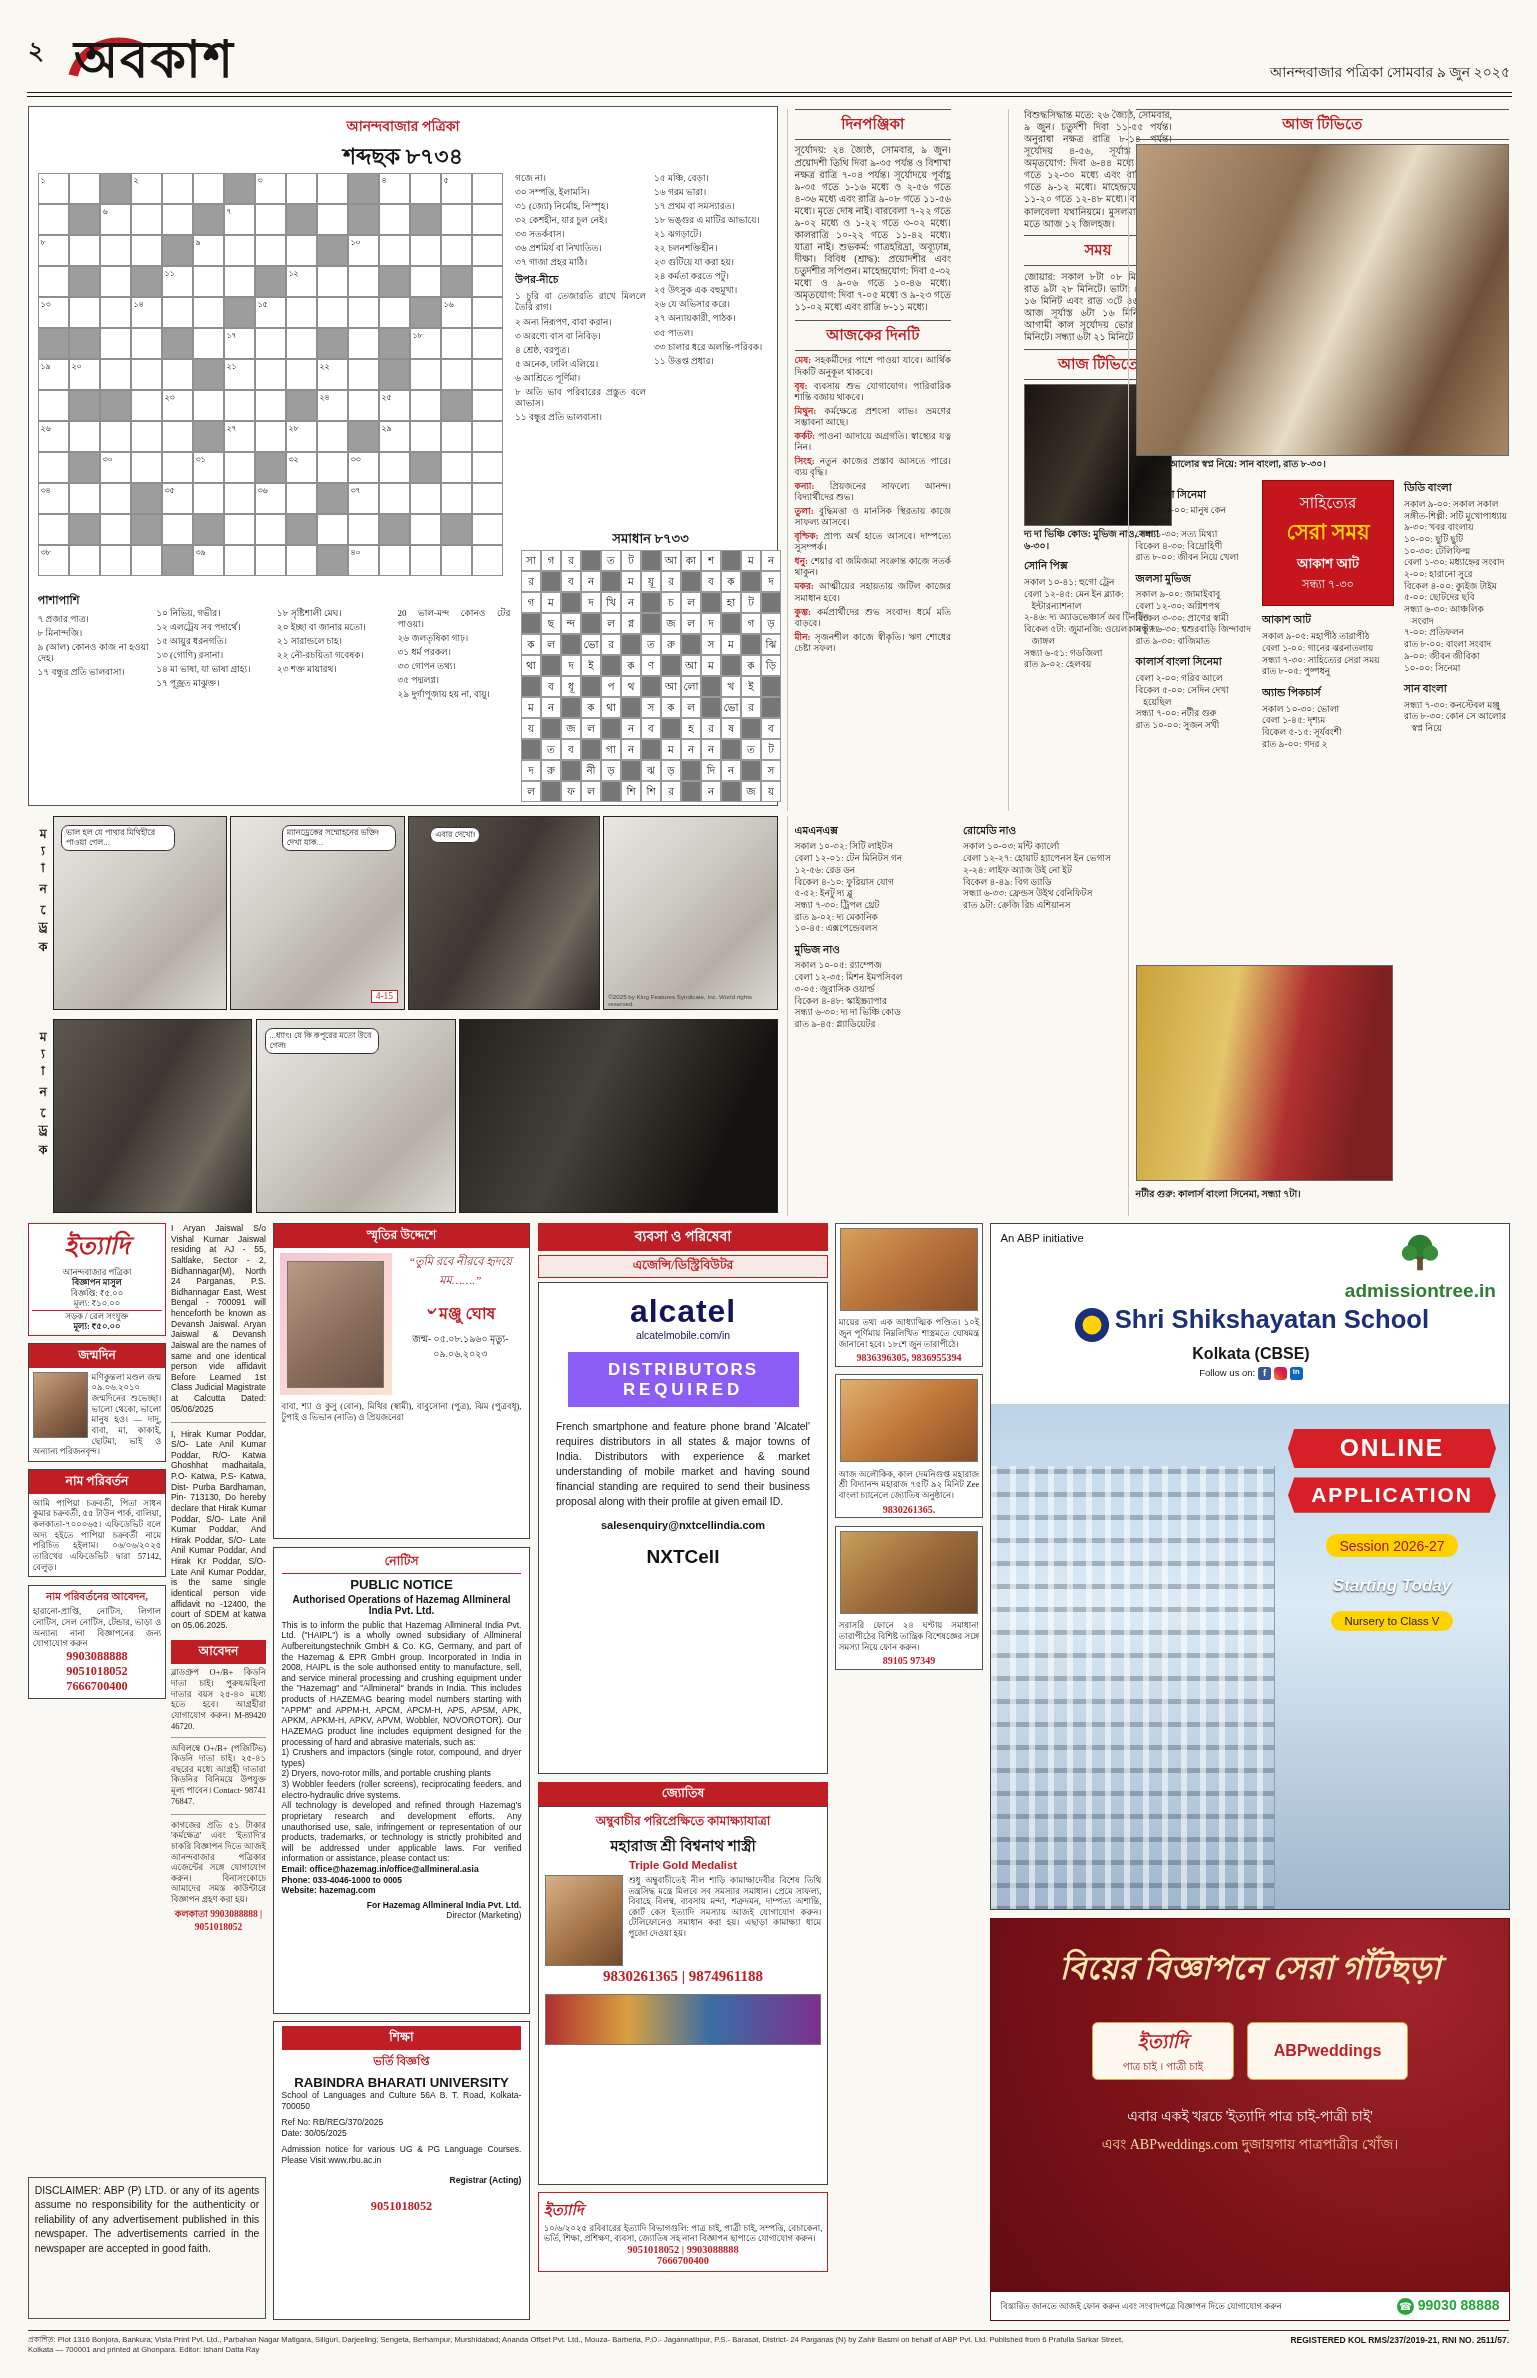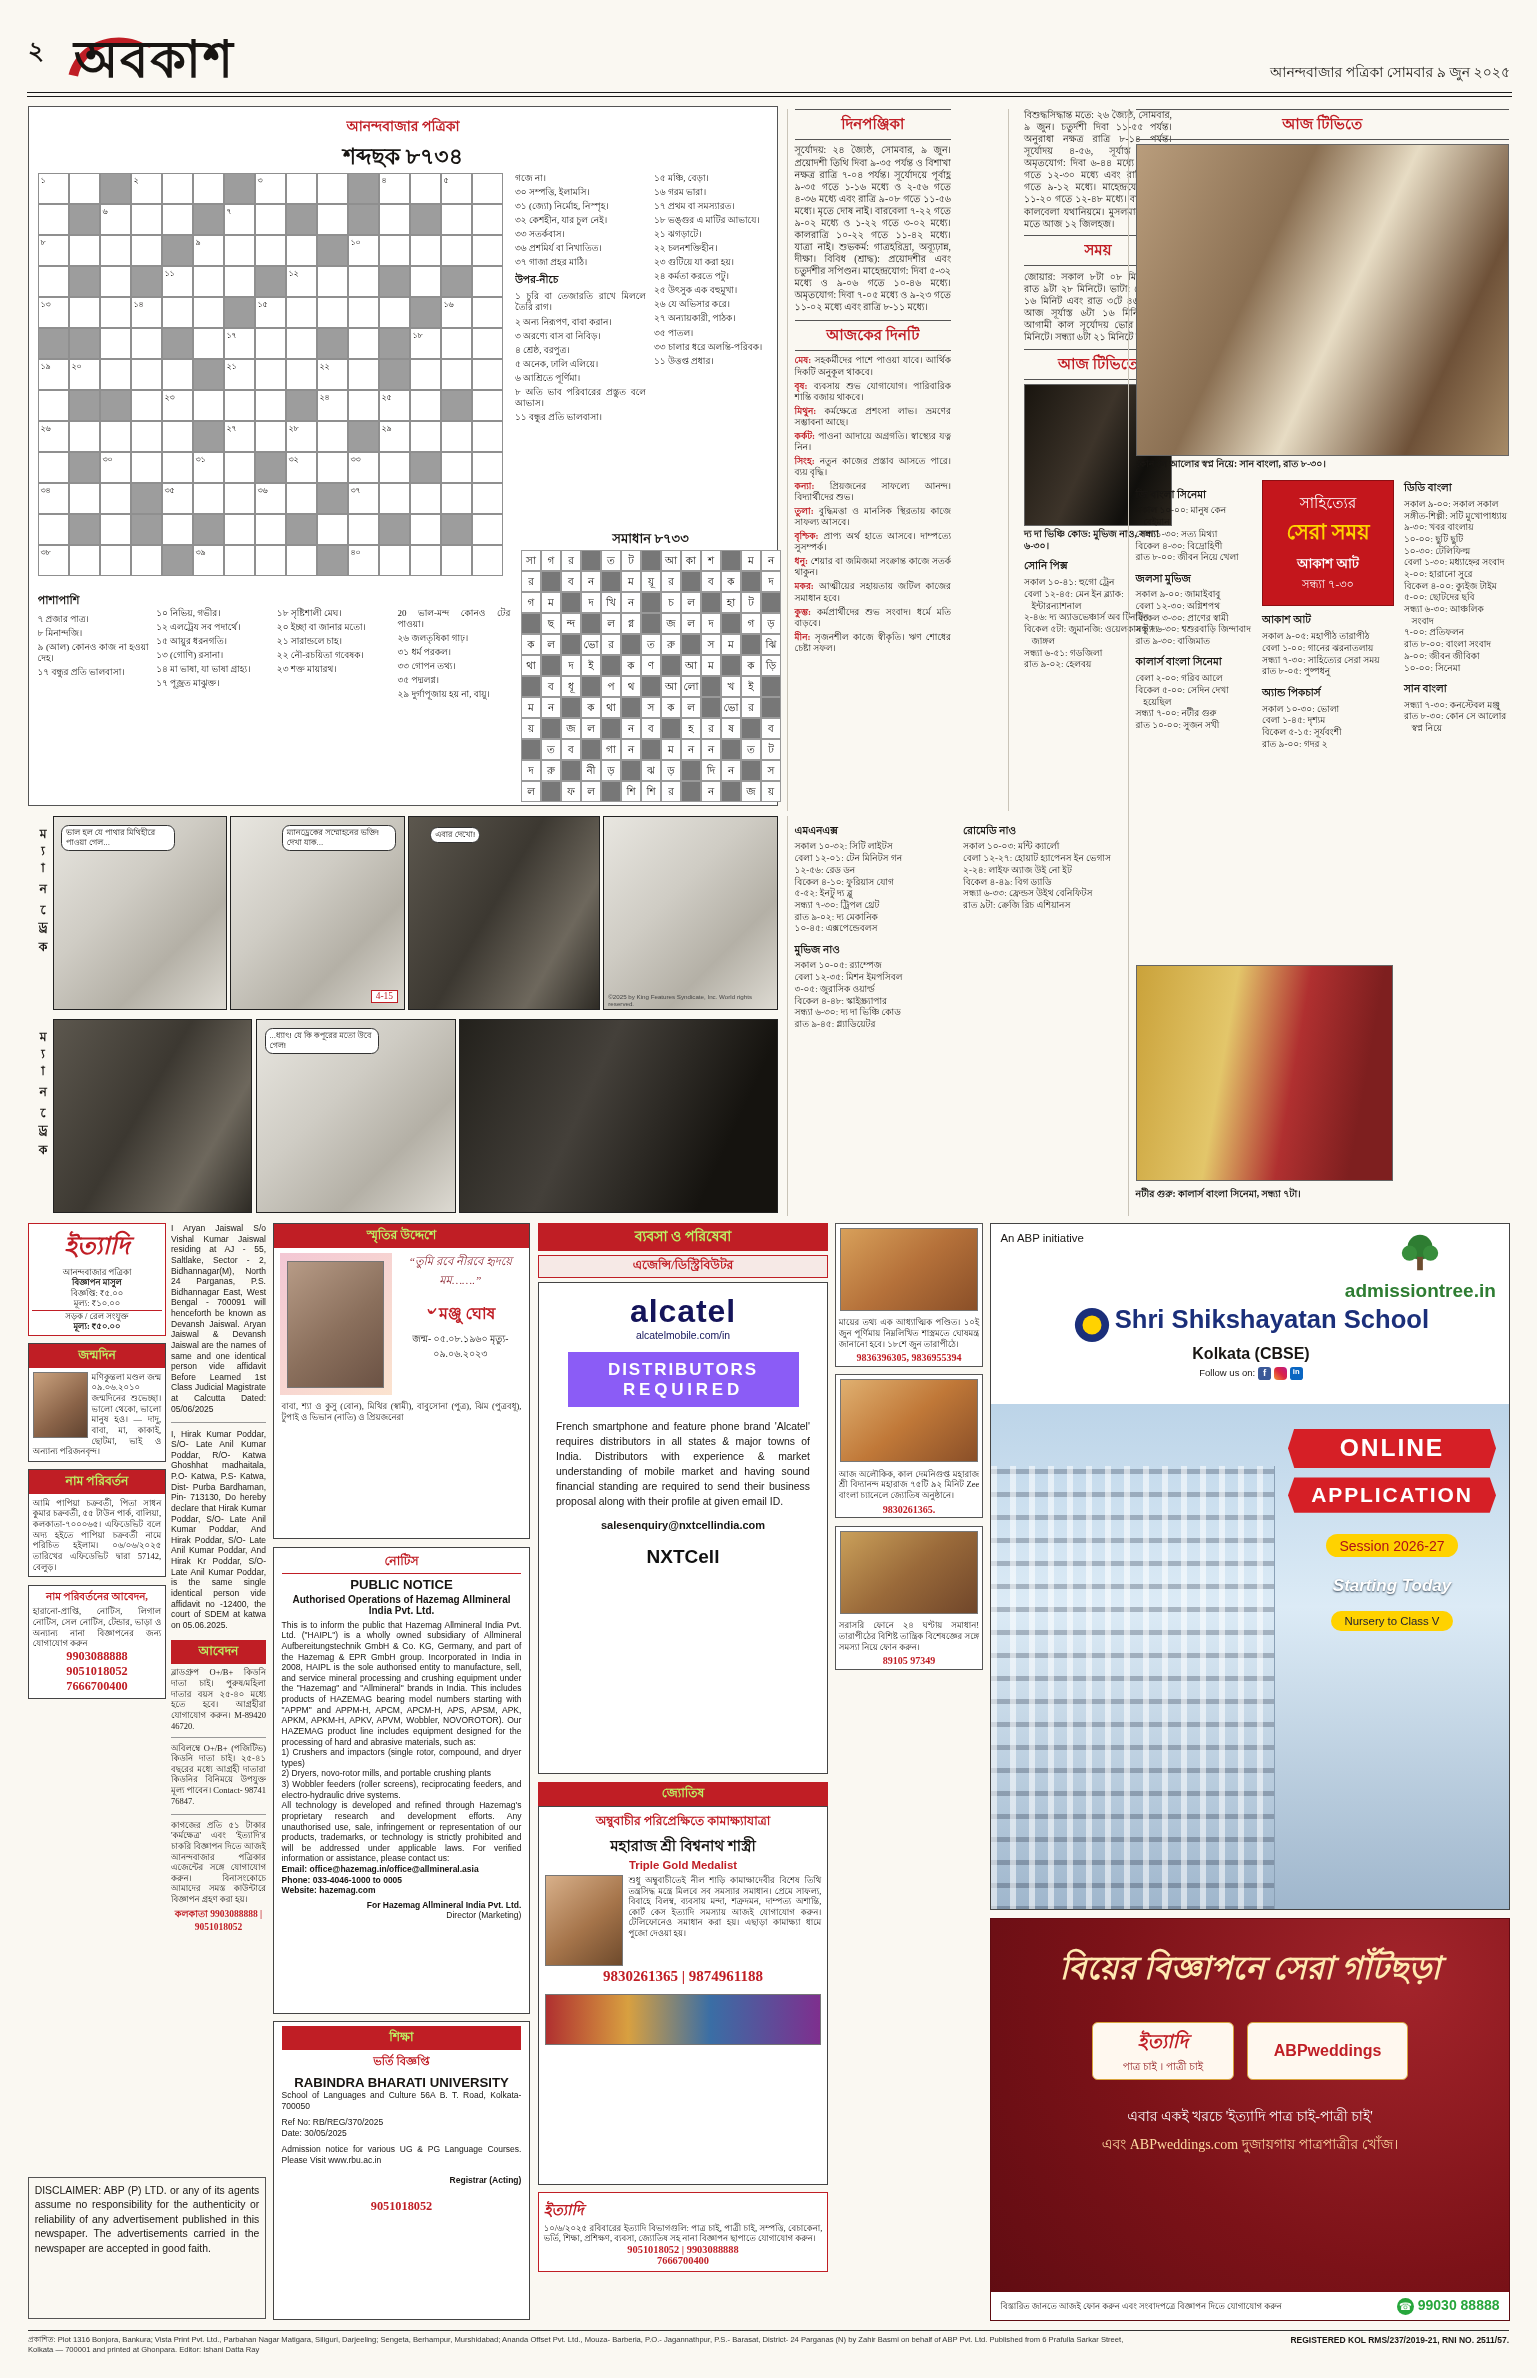--- a/index.html
+++ b/index.html
@@ -30,21 +30,21 @@
 .xc{border:0.9px solid #8f8f8f;background:#fff;position:relative}
 .xc span{position:absolute;left:1.9px;top:0;font-size:8px}
 .xb{background:#9d9d9d}
 #sol-grid{position:absolute;left:492px;top:443px;display:grid;grid-template-columns:repeat(13,20px);grid-auto-rows:21px}
 .sc{border:0.9px solid #999;background:#fff;font-size:10.4px;text-align:center;line-height:20px}
 .sb{background:#777}
 .clue{font-size:9px;line-height:1.25;margin-bottom:2.8px;text-align:justify}
 .photo{border:0.9px solid #666}
 .promo{background:#c4161c;color:#fff;text-align:center;padding:9.5px 3.8px;border:0.9px solid #8c0e12}
 .adbox{border:0.9px solid #444;background:#fff;overflow:hidden}
-.adH{background:#c01e25;color:#bef264;font-weight:bold;text-align:center;font-size:12.3px;padding:1.9px 0}
+.adH{background:#c01e25;color:#ffffff;font-weight:bold;text-align:center;font-size:12.3px;padding:1.9px 0}
 .adHo{color:#c01e25;font-weight:bold;text-align:center;font-size:12.3px;border-bottom:0.9px solid #c01e25;padding:0.9px 0;margin-bottom:2.8px}
 .phone{color:#c01e25;font-weight:bold;font-size:12.3px;text-align:center}
 .small{font-size:8.5px;line-height:1.25;text-align:justify}
 .eng{font-family:"Liberation Sans",sans-serif}
 .bubble{position:absolute;background:#fff;border:0.9px solid #333;border-radius:7.6px;font-size:8px;line-height:1.15;padding:2.8px 3.8px;max-width:114px;font-family:"Liberation Sans",sans-serif}
 .panel{border:1.4px solid #222;background:linear-gradient(135deg,#e8e6e0 0%,#cfccc4 40%,#b4b0a6 70%,#dddad2 100%);position:relative;overflow:hidden}
 .panel.dark{background:linear-gradient(120deg,#5c574e,#3c3831 45%,#6e685d 75%,#2e2b25)}
 .vlabel{position:absolute;writing-mode:vertical-rl;text-orientation:upright;font-size:12.3px;font-weight:bold;letter-spacing:3.8px;left:-19px;top:9.5px}
 .ribbon{background:#d61f26;color:#fff;font-weight:bold;font-family:"Liberation Sans",sans-serif;text-align:center;clip-path:polygon(3% 0,97% 0,100% 50%,97% 100%,3% 100%,0 50%);padding:5.7px 0;letter-spacing:1.9px}
 .pill{background:#ffd200;color:#b01218;font-weight:normal;border-radius:15px;display:inline-block;padding:3.8px 13.2px;font-family:"Liberation Sans",sans-serif}

